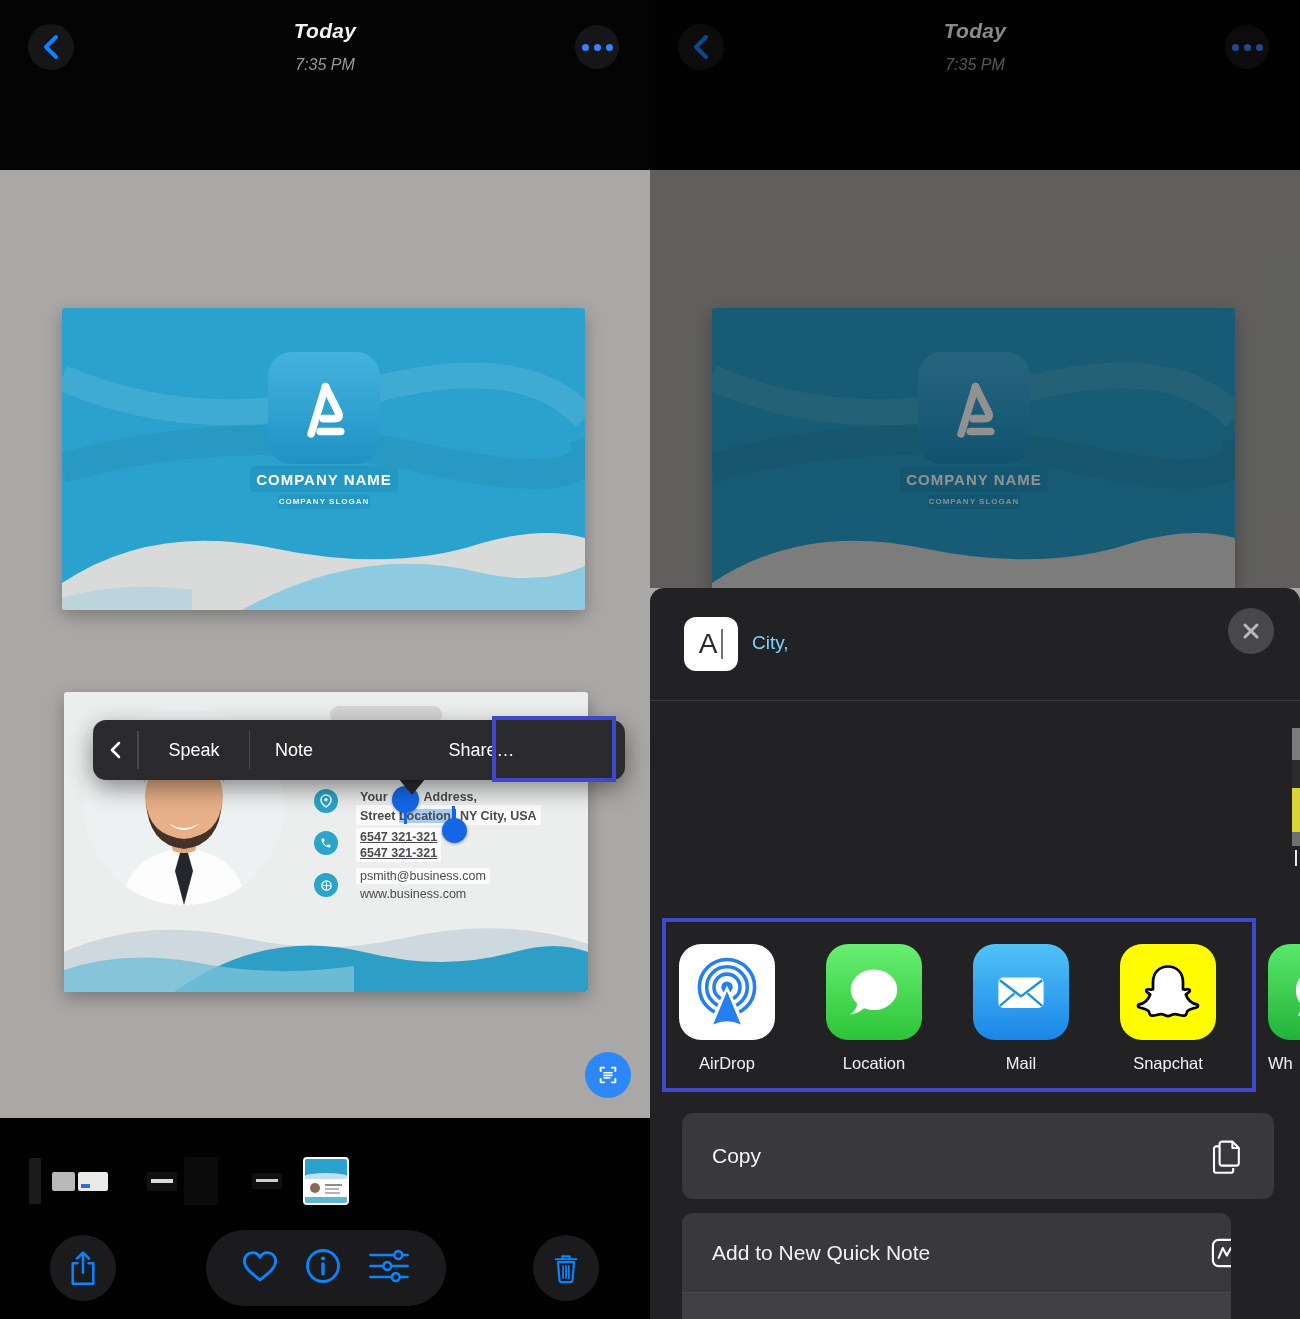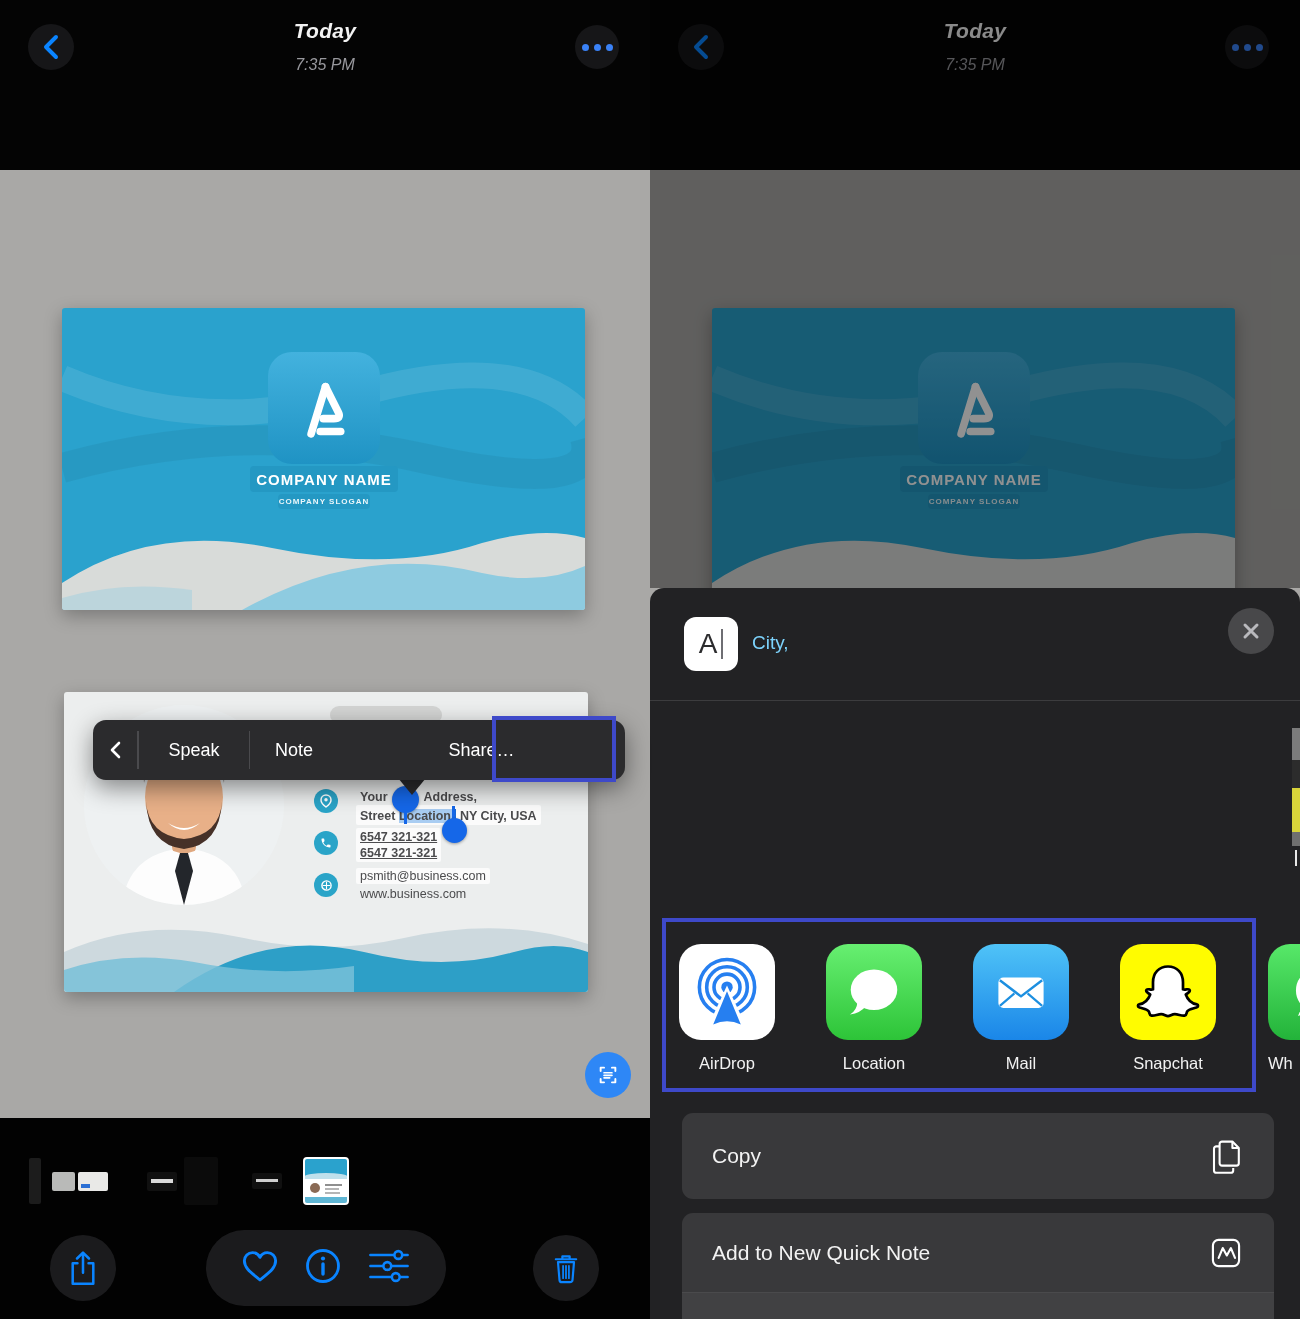--- a/index.html
+++ b/index.html
@@ -370,21 +370,21 @@
 
     <div class="abs action-row" style="left:32px;top:525px;width:592px;height:86px;border-radius:11px">
       <span>Copy</span>
       <svg width="36" height="40" viewBox="0 0 44 50">
         <path d="M17 7 h13 l8 8 v19 a3 3 0 0 1 -3 3 h-18 a3 3 0 0 1 -3 -3 v-24 a3 3 0 0 1 3 -3 z" fill="none" stroke="#fff" stroke-width="2.6" stroke-linejoin="round"></path>
         <path d="M30 7 v8 h8" fill="none" stroke="#fff" stroke-width="2.6" stroke-linejoin="round"></path>
         <path d="M14 13 h-4 a3 3 0 0 0 -3 3 v27 a3 3 0 0 0 3 3 h18 a3 3 0 0 0 3 -3 v-3" fill="none" stroke="#fff" stroke-width="2.6" stroke-linejoin="round"></path>
       </svg>
     </div>
 
-    <div class="abs" style="left:32px;top:625px;width:592px;height:106px;border-radius:11px 11px 0 0;overflow:hidden">
+    <div class="abs" style="left:32px;top:625px;width:549px;height:106px;border-radius:11px 11px 0 0;overflow:hidden">
       <div class="action-row" style="width:592px;height:79px;border-radius:0">
         <span>Add to New Quick Note</span>
         <svg width="36" height="36" viewBox="0 0 44 44">
           <rect x="6" y="6" width="32" height="32" rx="7" fill="none" stroke="#fff" stroke-width="2.6"></rect>
           <path d="M13 28 L18 16 L23 25 L28 16 L33 28" fill="none" stroke="#fff" stroke-width="2.6" stroke-linecap="round" stroke-linejoin="round"></path>
         </svg>
       </div>
       <div style="width:592px;height:1px;background:#4a4a4c"></div>
       <div style="width:592px;height:26px;background:#414143"></div>
     </div>

